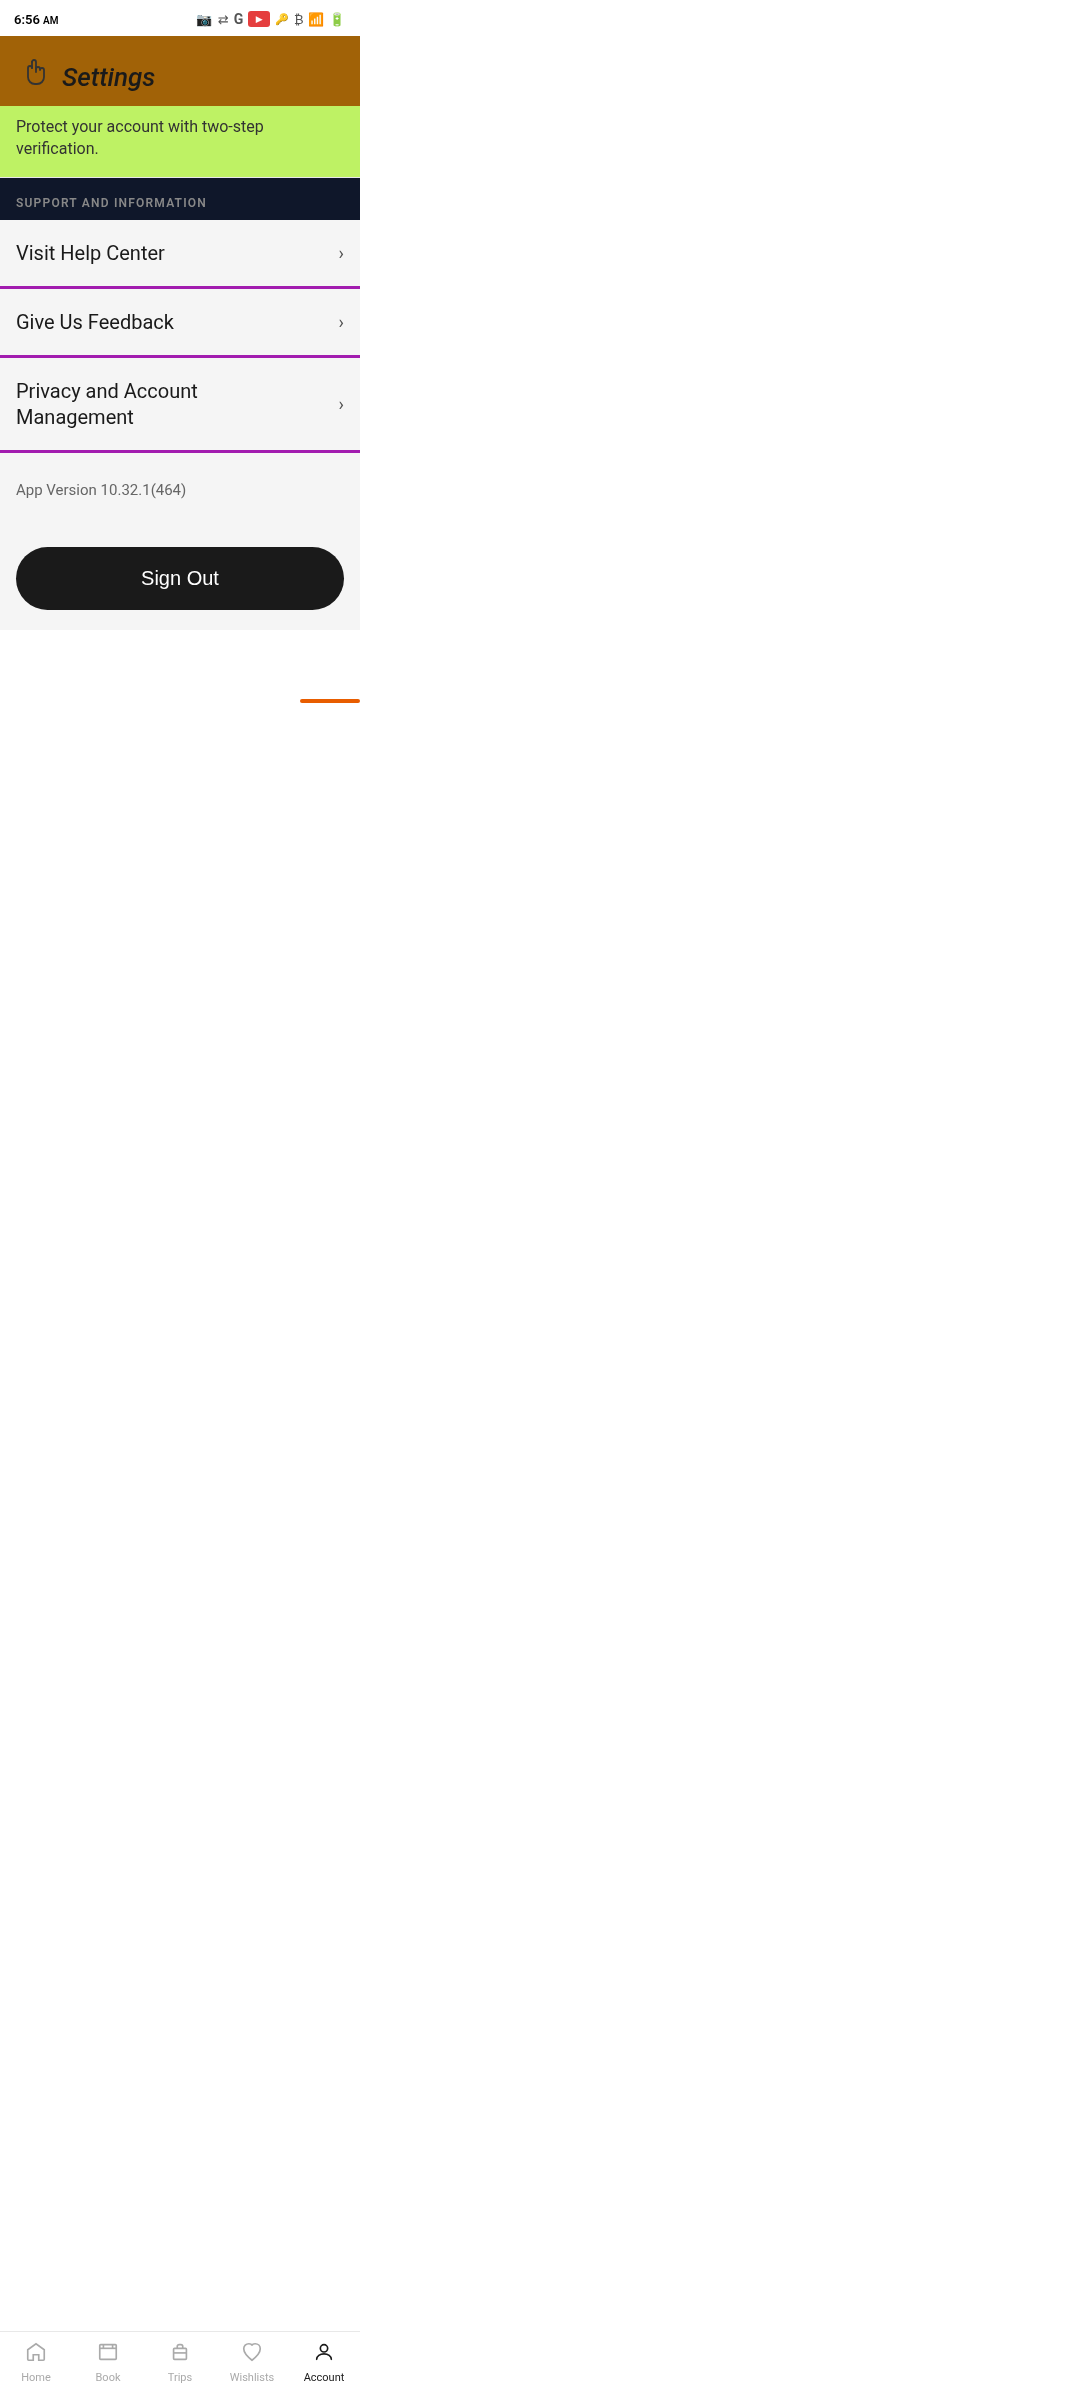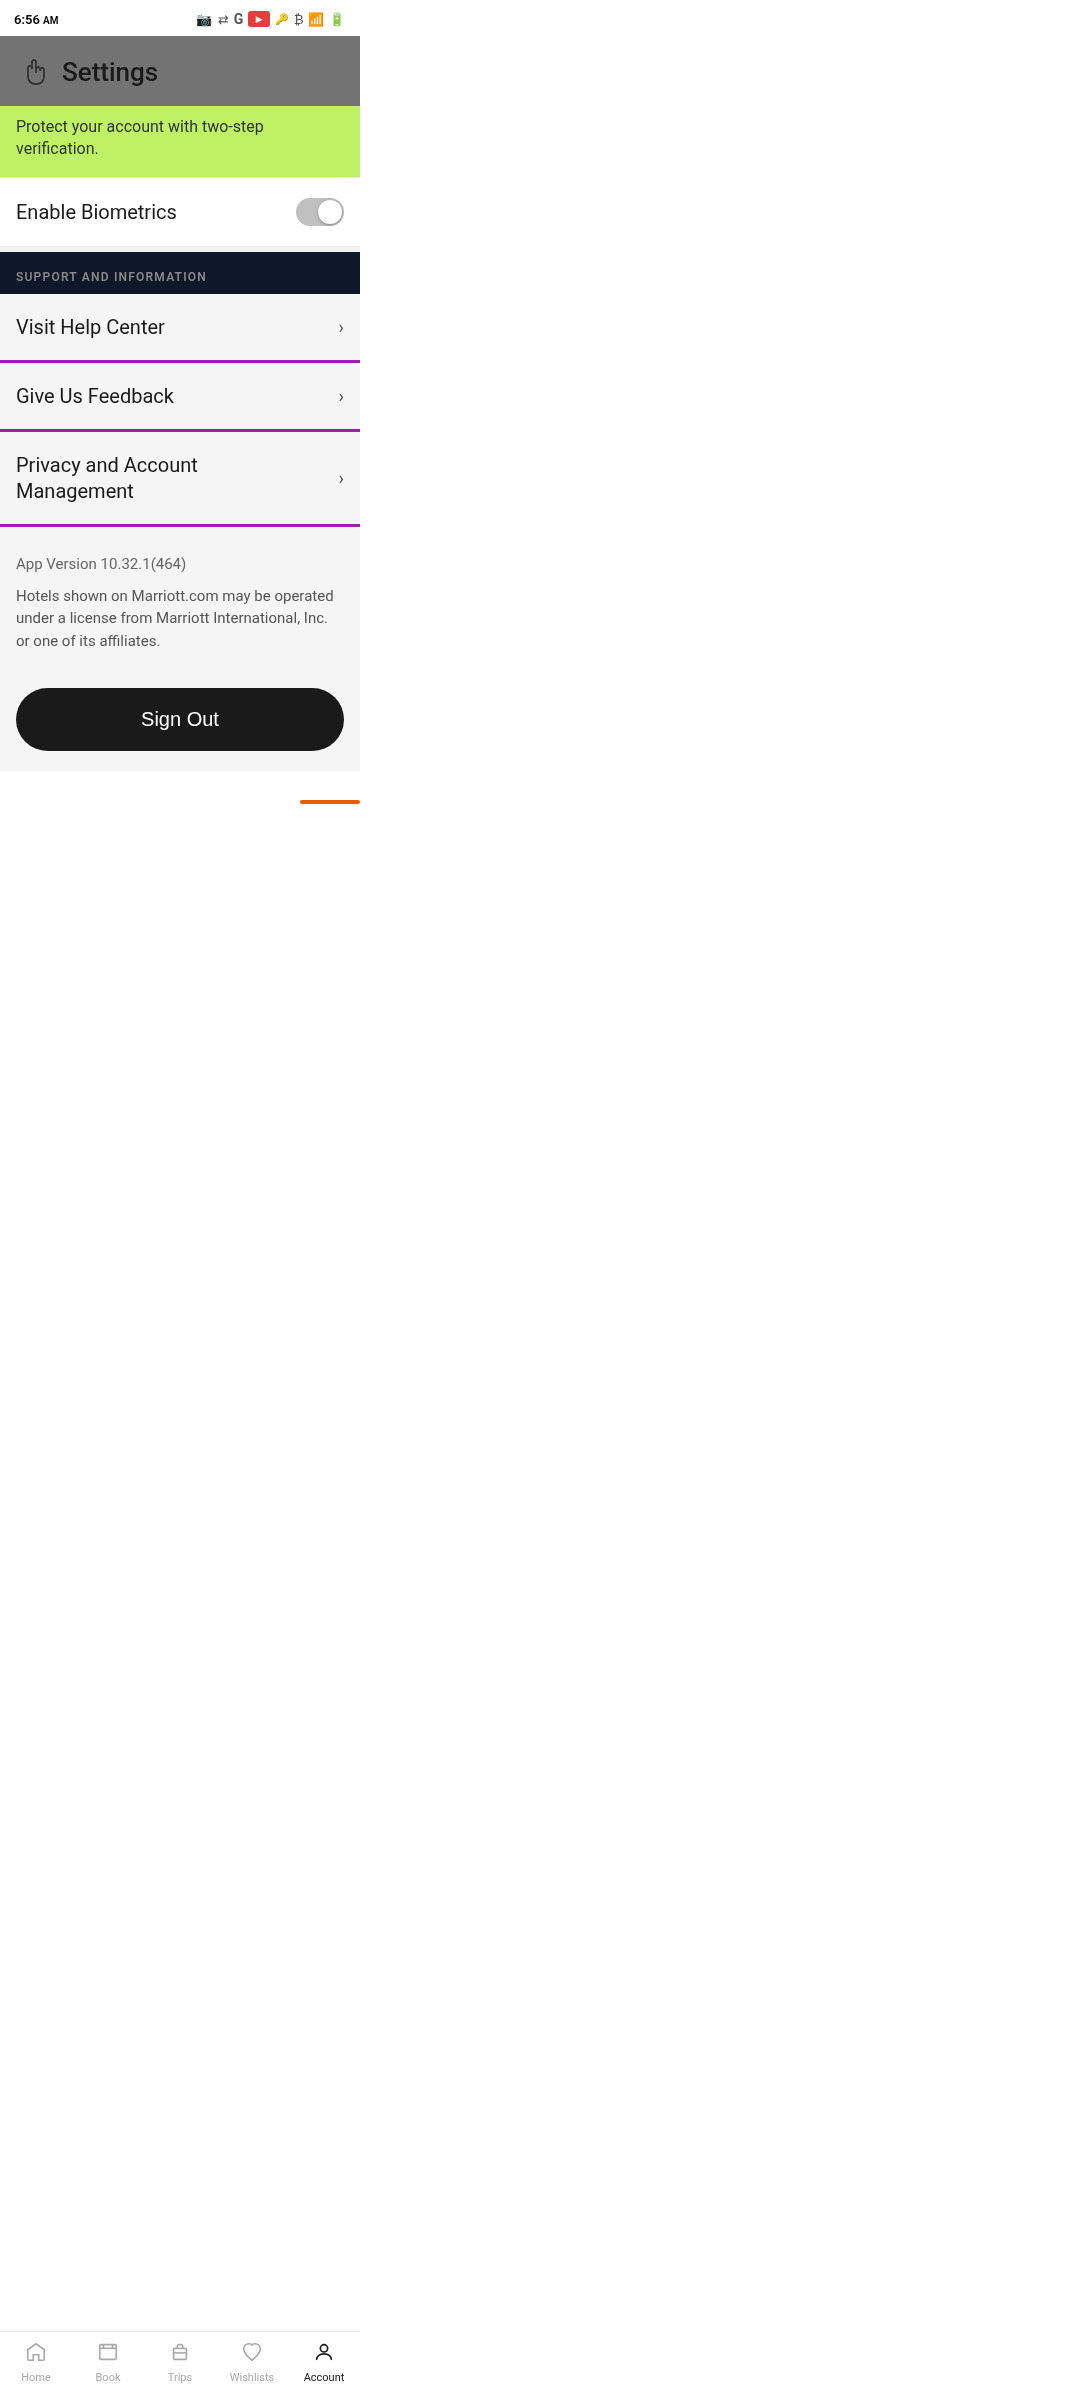--- a/index.html
+++ b/index.html
@@ -49,24 +49,25 @@
       display: flex;
       align-items: center;
       justify-content: center;
       color: white;
       font-size: 9px;
     }
 
     
     .header {
       display: flex;
-      align-items: center;
+      align-items: flex-end;
       padding: 16px 16px 14px;
-      background: #737373;
+      background: #a16207;
       border-bottom: none;
+      font-style: italic;
     }
 
     .back-icon {
       width: 40px;
       height: 40px;
       display: flex;
       align-items: center;
       justify-content: center;
       cursor: pointer;
     }
@@ -299,26 +300,20 @@
         <path d="M12 12 L12 6" stroke="#333" stroke-width="1.8" stroke-linecap="round"></path>
       </svg>
     </div>
     <h1 class="header-title">Settings</h1>
   </div>
 
   <div class="verification-section">
     <p class="verification-text">Protect your account with two-step verification.</p>
   </div>
 
-  <div class="biometrics-section">
-    <span class="biometrics-label">Enable Biometrics</span>
-    <div class="toggle">
-      <div class="toggle-knob"></div>
-    </div>
-  </div>
 
   <div class="support-section">
     <div class="section-header">SUPPORT AND INFORMATION</div>
 
     <div class="menu-item">
       <span class="menu-item-text">Visit Help Center</span>
       <span class="chevron">›</span>
     </div>
 
     <div class="menu-item">
@@ -326,21 +321,20 @@
       <span class="chevron">›</span>
     </div>
 
     <div class="menu-item">
       <span class="menu-item-text">Privacy and Account Management</span>
       <span class="chevron">›</span>
     </div>
 
     <div class="app-info-section">
       <p class="app-version">App Version 10.32.1(464)</p>
-      <p class="app-disclaimer">Hotels shown on Marriott.com may be operated under a license from Marriott International, Inc. or one of its affiliates.</p>
     </div>
 
     <div class="signout-section">
       <button class="signout-button">Sign Out</button>
     </div>
   </div>
 </div>
 
 <div class="orange-accent"></div>
 

